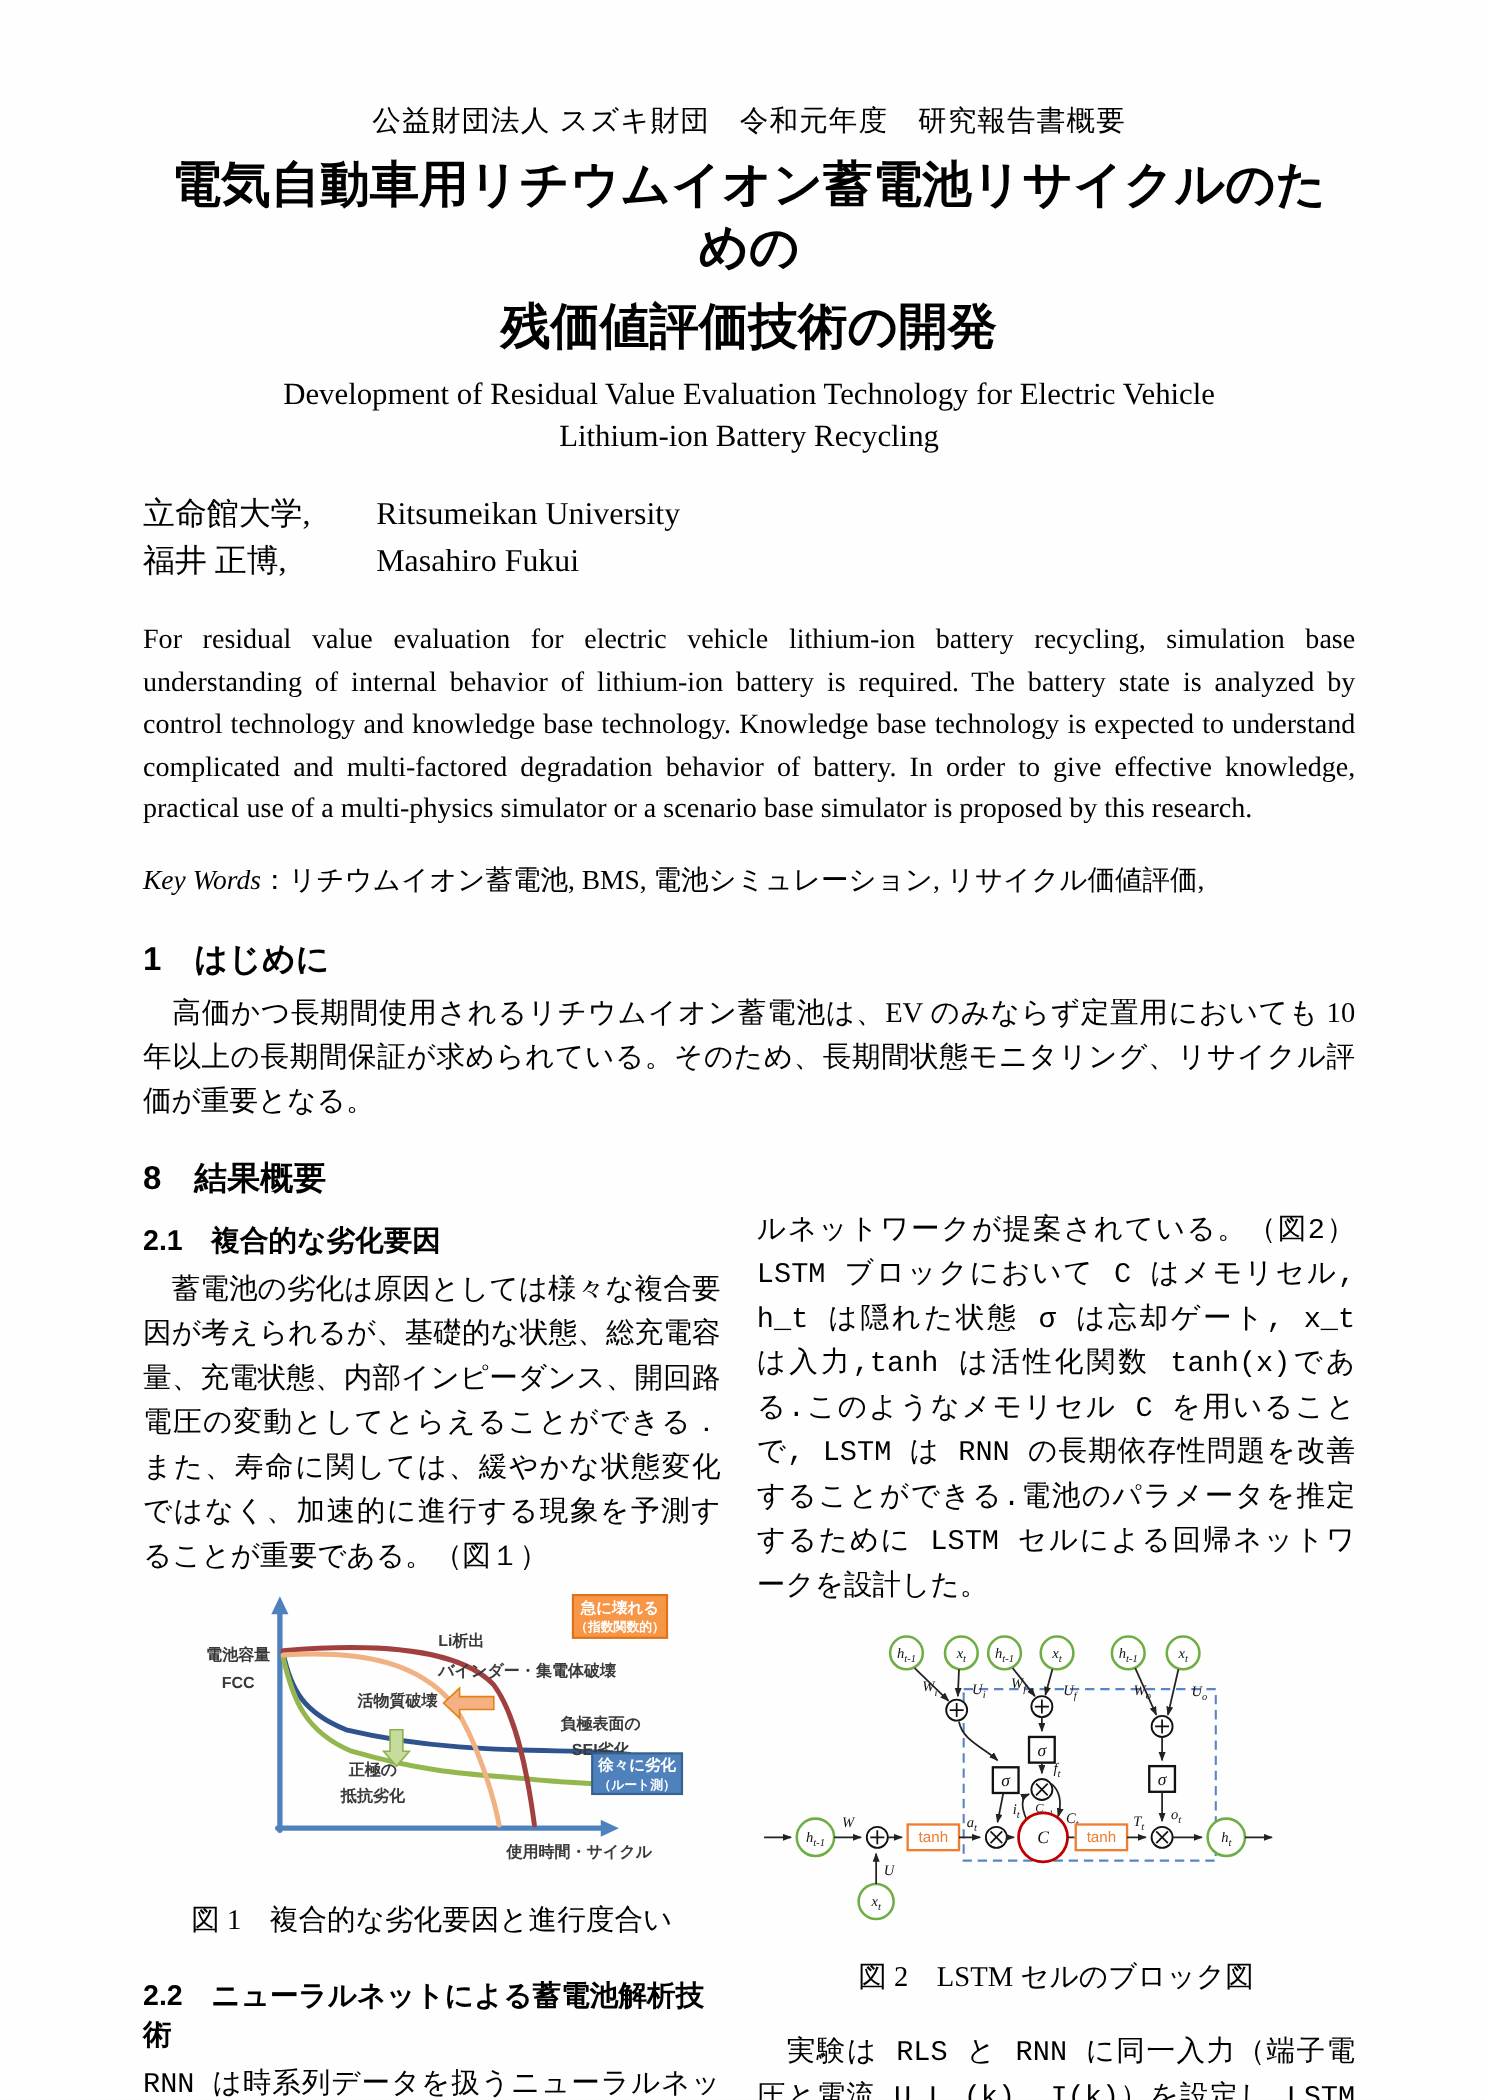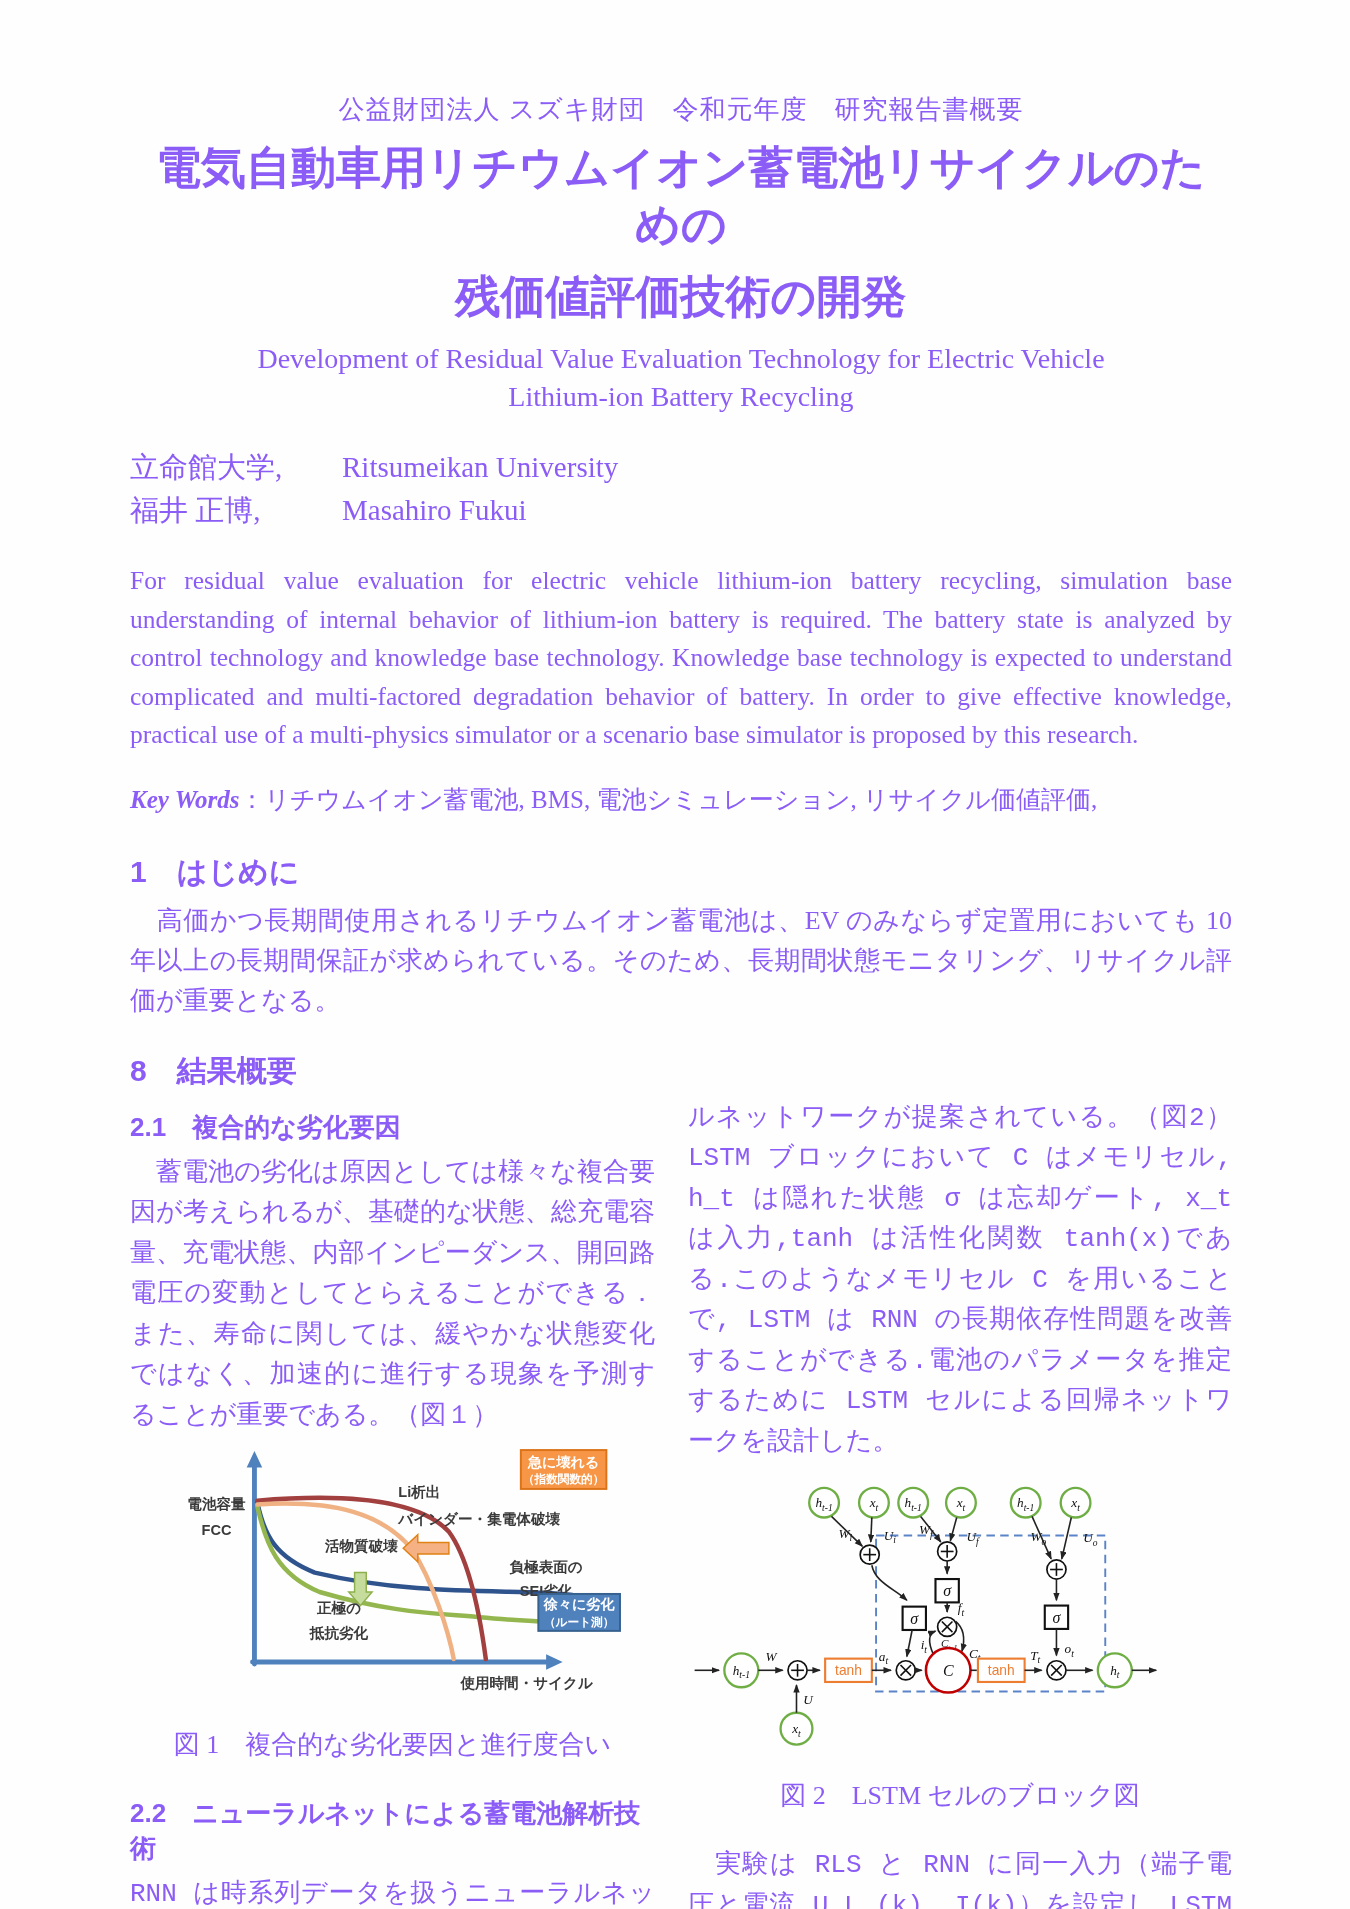--- a/index.html
+++ b/index.html
@@ -1,31 +1,31 @@
 <!DOCTYPE html>
 <html><head>
 <meta charset="utf-8">
 <style>
   html,body{margin:0;padding:0;background:#e8e8e8;}
   .page{
     width:1350px;height:1909px;background:#fefefe;position:relative;
     box-sizing:border-box;padding:92px 118px 0 130px;overflow:hidden;
-    font-family:"Liberation Serif","DejaVu Serif",serif;color:#8b5cf6;
+    font-family:"Liberation Serif","DejaVu Serif",serif;color:#000000;
   }
   .header{font-family:"Liberation Sans","DejaVu Sans",sans-serif;
     font-size:26px;text-align:center;letter-spacing:1px;}
   .title-jp{font-family:"Liberation Sans","DejaVu Sans",sans-serif;
     font-weight:bold;font-size:45px;line-height:57px;text-align:center;margin:15px;}
   .title-jp.first{margin-top:12px;}
   .title-en{font-size:28px;line-height:38px;text-align:center;margin-top:10px;}
   .authors{margin-top:30px;font-size:29px;line-height:43px;}
   .a-jp{display:inline-block;min-width:212px;}
   .abstract{font-size:25.5px;line-height:38.6px;text-align:justify;margin:30px 0 0 0;}
   .keywords{font-size:25px;margin:28px 0 0 0;}
-  .kw-label{font-weight:bold;font-style:italic;}
+  .kw-label{font-weight:normal;font-style:italic;}
   h2.sec{font-family:"Liberation Sans","DejaVu Sans",sans-serif;
     font-weight:bold;font-size:30px;margin:36px 0 0 0;}
   h3.subsec{font-family:"Liberation Sans","DejaVu Sans",sans-serif;
     font-weight:bold;font-size:26px;margin:14px 0 0 0;}
   .body-full{font-size:26px;line-height:40px;text-align:justify;margin:8px 0 0 0;}
   .columns{display:flex;gap:33px;margin-top:4px;}
   .col{width:525px;}
   .col.right{width:544px;}
   .body-col{font-size:26px;line-height:40.5px;text-align:justify;margin:8px 0 0 0;font-family:Liberation Mono, monospace;}
   .fig-caption{font-size:26px;text-align:center;margin-top:22px;}

